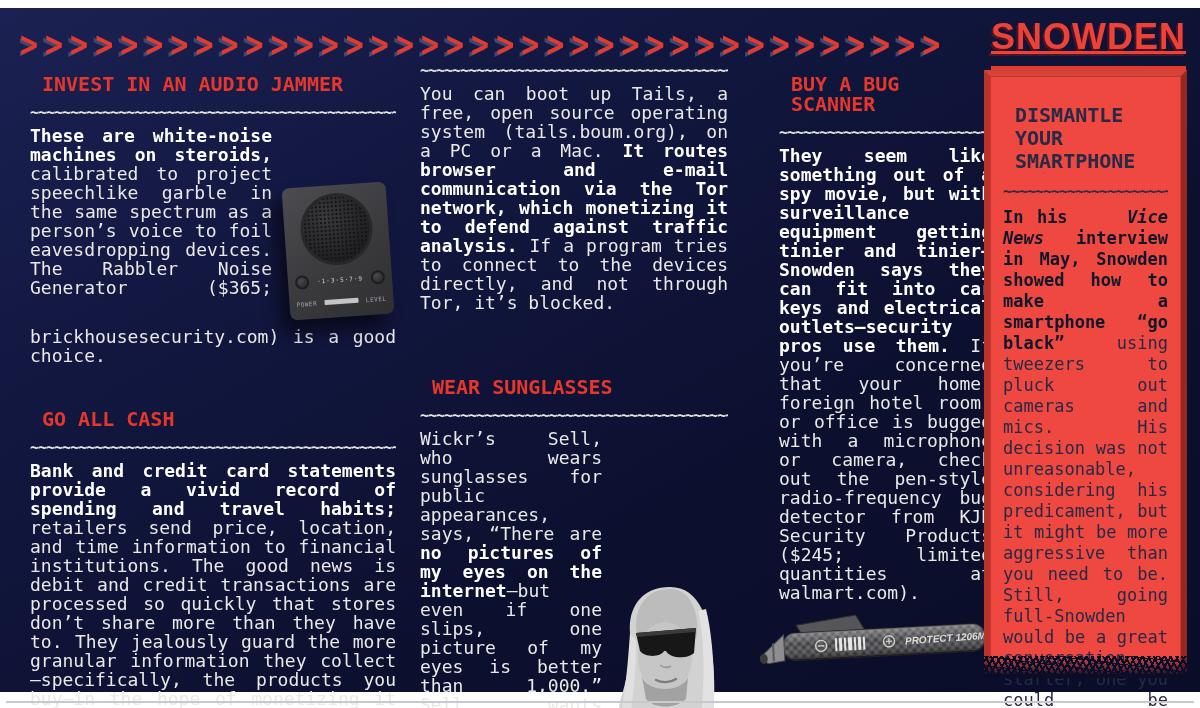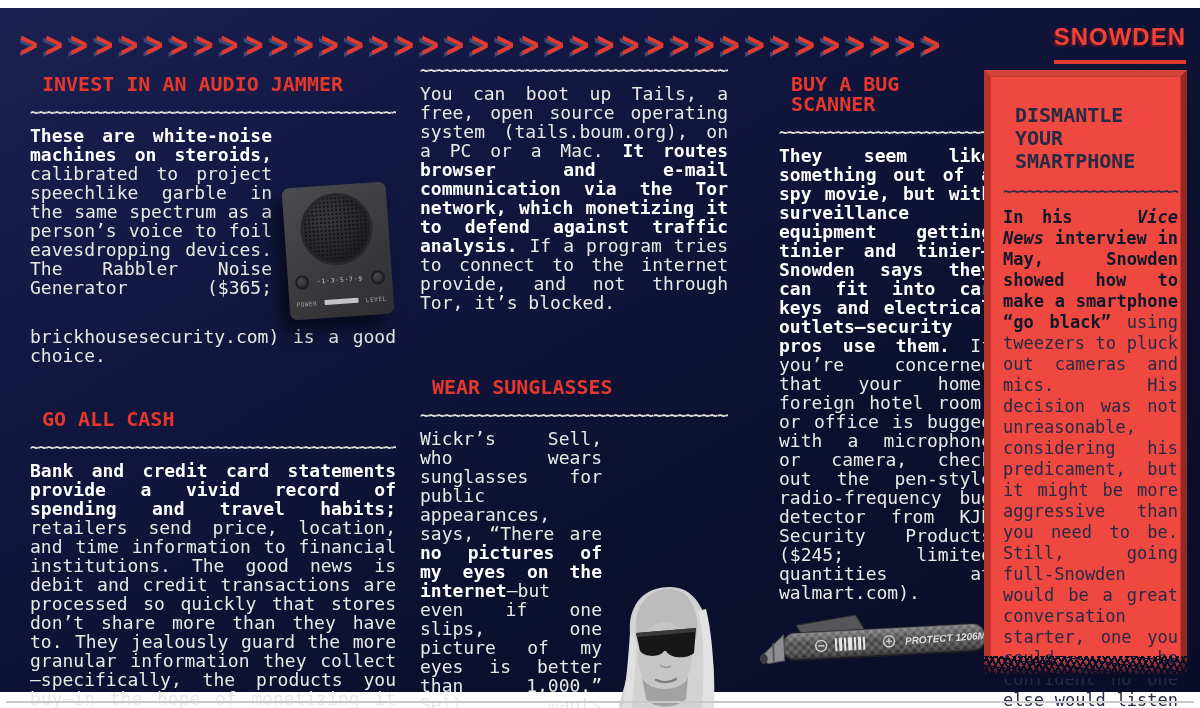--- a/index.html
+++ b/index.html
@@ -6,23 +6,23 @@
   .page{position:relative;width:1200px;height:708px;background:#ffffff;overflow:hidden;
         font-family:"DejaVu Sans Mono",monospace;}
   .panel{position:absolute;top:8px;left:0;width:1200px;height:684px;
          background:linear-gradient(150deg,#1b2152 0%,#121740 30%,#0c102f 65%,#0a0d28 100%);}
 
   
   .topbar{position:absolute;top:12px;left:20px;right:14px;height:48px;display:flex;align-items:center;}
   .chevrons{flex:1;font-weight:bold;font-size:30px;letter-spacing:7px;color:#e23a2e;
             text-shadow:-3px 2px 0 #3e4870;transform:scaleY(1.25);transform-origin:center;
             white-space:nowrap;overflow:hidden;line-height:44px;}
-  .brand{font-family:"Liberation Sans",sans-serif;font-weight:bold;font-size:24px;letter-spacing:1px;
+  .brand{font-family:"Liberation Sans",sans-serif;font-weight:bold;font-size:36px;letter-spacing:1px;
          color:#ee4237;border-bottom:4px solid #e23a2e;line-height:1;padding-bottom:11px;
-         text-shadow:-2px 2px 0 rgba(110,20,28,0.65);white-space:nowrap;}
+         text-shadow:-2px 2px 0 rgba(110,20,28,0.65);white-space:nowrap;text-decoration:underline;}
 
   
   .col{position:absolute;top:54px;}
   #col1{left:30px;width:366px;}
   #col2{left:420px;width:308px;}
   #col3{left:779px;width:213px;}
 
   h2.head{margin:12px;font-size:20px;line-height:20px;font-weight:bold;color:#e5372b;}
   #col3 h2.head{max-width:150px;}
   .squiggle{white-space:nowrap;overflow:hidden;font-size:15px;font-weight:bold;color:#e6e6e3;
@@ -57,21 +57,21 @@
 
   
   .pen-wrap{margin:10px 0 0 -22px;width:238px;transform:rotate(-3deg);}
   .pen-wrap svg{display:block;}
 
   
   .redbox{position:absolute;left:984px;top:62px;width:203px;height:604px;box-sizing:border-box;
           background:#ee4840;
           border-top:6px solid #d2443a;border-left:6px solid #bb332a;border-right:6px solid #962721;
           box-shadow:inset 0 0 0 1px rgba(120,25,20,0.35);
-          padding:16px 3px 0 13px;}
+          padding:16px 13px 0 13px;}
   .redbox h2.head{color:#262a45;font-size:20px;line-height:23px;}
   .redbox .squiggle{color:#262a45;margin:4px 0 8px;}
   .redbox p.body{color:#262a45;font-size:17px;line-height:21px;}
   .redbox p.body .b{color:#0f172a;font-weight:bold;}
   .grunge{position:absolute;left:-6px;right:-6px;bottom:-4px;height:22px;
           background:
             linear-gradient(to bottom, rgba(10,13,40,0) 0, rgba(10,13,40,0.45) 45%, #0a0d28 95%),
             repeating-linear-gradient(63deg,#0a0d28 0 2px,transparent 2px 5px),
             repeating-linear-gradient(-58deg,#0a0d28 0 2px,transparent 2px 6px),
             repeating-linear-gradient(7deg,transparent 0 3px,#0a0d28 3px 4px,transparent 4px 9px);}
@@ -112,21 +112,21 @@
       <section class="sec2-c1">
         <h2 class="head">GO ALL CASH</h2>
         <div class="squiggle">~~~~~~~~~~~~~~~~~~~~~~~~~~~~~~~~~~~~~~~~~~~~~~~~~~~~~~~~~~~~</div>
         <p class="body"><span class="b">Bank and credit card statements provide a vivid record of spending and travel habits;</span><span> retailers send price, location, and time information to financial institutions. The good news is debit and credit transactions are processed so quickly that stores don’t share more than they have to. They jealously guard the more granular information they collect—specifically, the products you buy—in the hope of monetizing it someday. So at some point in the future, those statements will be even more vivid.</span></p>
       </section>
     </div>
 
     <div class="col" id="col2">
       <section>
         <div class="squiggle">~~~~~~~~~~~~~~~~~~~~~~~~~~~~~~~~~~~~~~~~~~~~~~~~~~~~~~~~~~~~</div>
-        <p class="body"><span>You can boot up Tails, a free, open source operating system (tails.boum.org), on a PC or a Mac. </span><span class="b">It routes browser and e-mail communication via the Tor network, which monetizing it to defend against traffic analysis.</span><span> If a program tries to connect to the internet provide, and not through Tor, it’s blocked.</span></p>
+        <p class="body"><span>You can boot up Tails, a free, open source operating system (tails.boum.org), on a PC or a Mac. </span><span class="b">It routes browser and e-mail communication via the Tor network, which monetizing it to defend against traffic analysis.</span><span> If a program tries to connect to the devices directly, and not through Tor, it’s blocked.</span></p>
       </section>
       <section class="sec2-c2">
         <h2 class="head">WEAR SUNGLASSES</h2>
         <div class="squiggle">~~~~~~~~~~~~~~~~~~~~~~~~~~~~~~~~~~~~~~~~~~~~~~~~~~~~~~~~~~~~</div>
         <p class="body"><span class="portrait-float">
               <svg width="120" height="150" viewBox="0 0 120 150">
                 <path d="M62,6 C34,6 20,26 22,52 C23,74 20,96 12,120 C10,130 12,142 14,150 L104,150 C106,128 108,100 104,74 C102,40 92,6 62,6 Z" fill="#d2d2d2"></path>
                 <path d="M62,8 C40,8 28,24 28,44 C28,52 30,58 32,62 L88,58 C92,44 88,8 62,8 Z" fill="#bcbcbc"></path>
                 <ellipse cx="57" cy="76" rx="27" ry="35" fill="#c6c6c6"></ellipse>
                 <path d="M34,96 C40,112 74,112 80,96 L78,118 C68,128 46,128 38,118 Z" fill="#a2a2a2"></path>

